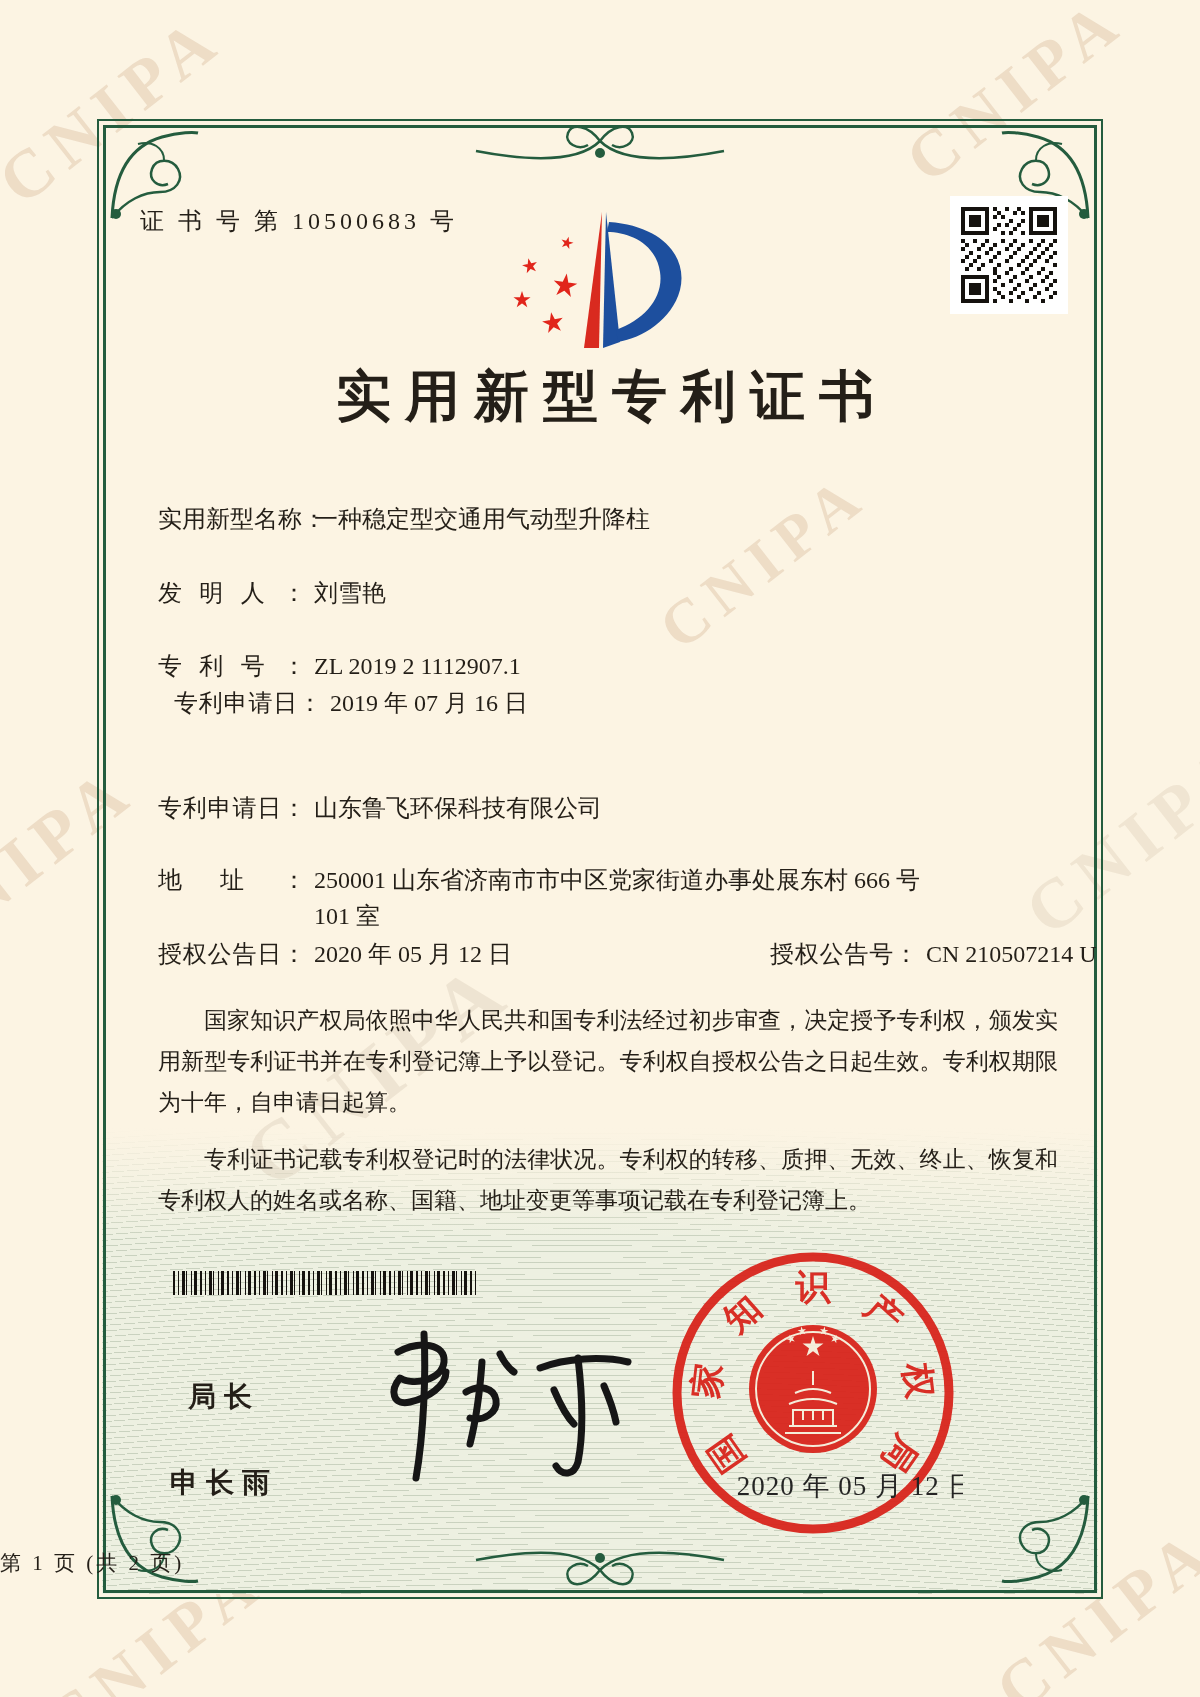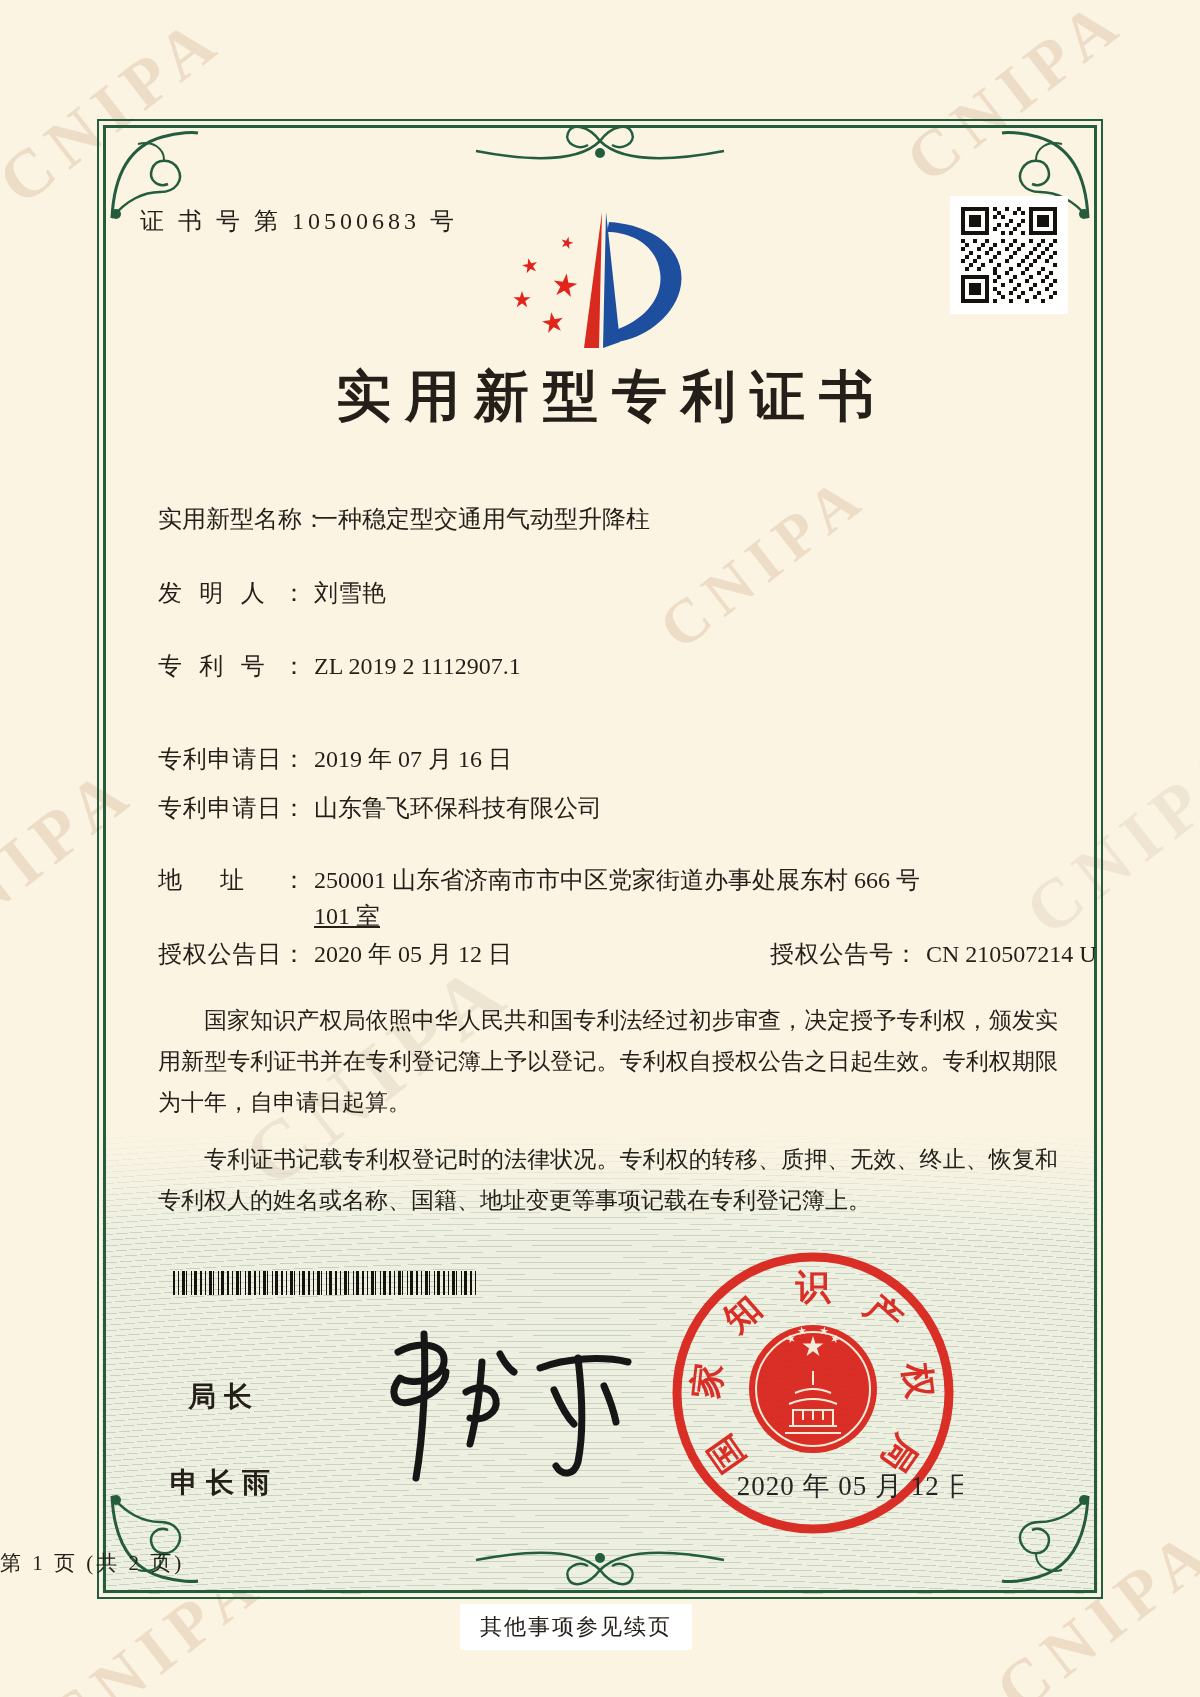--- a/index.html
+++ b/index.html
@@ -35,21 +35,21 @@
   .qr svg{position:absolute;left:8px;top:8px;}
 
   .title{position:absolute;left:0;top:348px;width:1200px;margin:12px;text-align:center;
          font-size:55px;font-weight:700;letter-spacing:14px;z-index:4;}
 
   
   .row{position:absolute;left:158px;font-size:24px;white-space:nowrap;z-index:4;height:32px;line-height:32px;}
   .row .lbl{display:inline-block;width:148px;text-align:justify;text-align-last:justify;}
   .row .val{margin-left:8px;}
   .row .lbl2{display:inline-block;width:148px;text-align:justify;text-align-last:justify;margin-left:252px;}
-  .addr2{position:absolute;left:314px;top:900px;font-size:24px;z-index:4;text-decoration:underline;}
+  .addr2{position:absolute;left:314px;top:900px;font-size:24px;z-index:4;}
 
   
   .paras{position:absolute;left:142px;top:984px;width:932px;z-index:4;}
   .paras p{margin:16px;font-size:23px;line-height:41px;text-align:justify;text-indent:2em;}
 
   
   .barcode{position:absolute;left:173px;top:1271px;width:306px;height:24px;z-index:4;
       background:repeating-linear-gradient(90deg,
         #15120e 0 2px,transparent 2px 5px,#15120e 5px 6px,transparent 6px 9px,
         #15120e 9px 12px,transparent 12px 13px,#15120e 13px 14px,transparent 14px 18px,
@@ -186,21 +186,21 @@
 
   <div class="row" style="top:503px;">
     <span class="lbl">实用新型名称：</span><span class="val">一种稳定型交通用气动型升降柱</span>
   </div>
   <div class="row" style="top:577px;">
     <span class="lbl">发明人：</span><span class="val">刘雪艳</span>
   </div>
   <div class="row" style="top:650px;">
     <span class="lbl">专利号：</span><span class="val">ZL 2019 2 1112907.1</span>
   </div>
-  <div class="row" style="top:743px;">
+  <div class="row" style="top:687px;margin-left:16px;">
     <span class="lbl">专利申请日：</span><span class="val">2019 年 07 月 16 日</span>
   </div>
   <div class="row" style="top:792px;">
     <span class="lbl">专利申请日：</span><span class="val">山东鲁飞环保科技有限公司</span>
   </div>
   <div class="row" style="top:864px;">
     <span class="lbl">地址：</span><span class="val">250001 山东省济南市市中区党家街道办事处展东村 666 号</span>
   </div>
   <div class="addr2">101 室</div>
   <div class="row" style="top:938px;">
@@ -259,15 +259,14 @@
         <path d="M126,161 q24,-10 48,0"></path>
         <path d="M132,150 q18,-8 36,0"></path>
         <path d="M150,128 v14"></path>
         <path d="M140,167 v10 M150,167 v10 M160,167 v10"></path>
       </g>
     </g>
     <text class="sealdate" x="193" y="252" text-anchor="middle" fill="#1a1a1a">2020 年 05 月 12 日</text>
   </svg>
 
   <div class="pageinfo">第 1 页 (共 2 页)</div>
-  <div class="notebox">其他事项参见续页</div>
 
 </div>
 
 </body></html>

